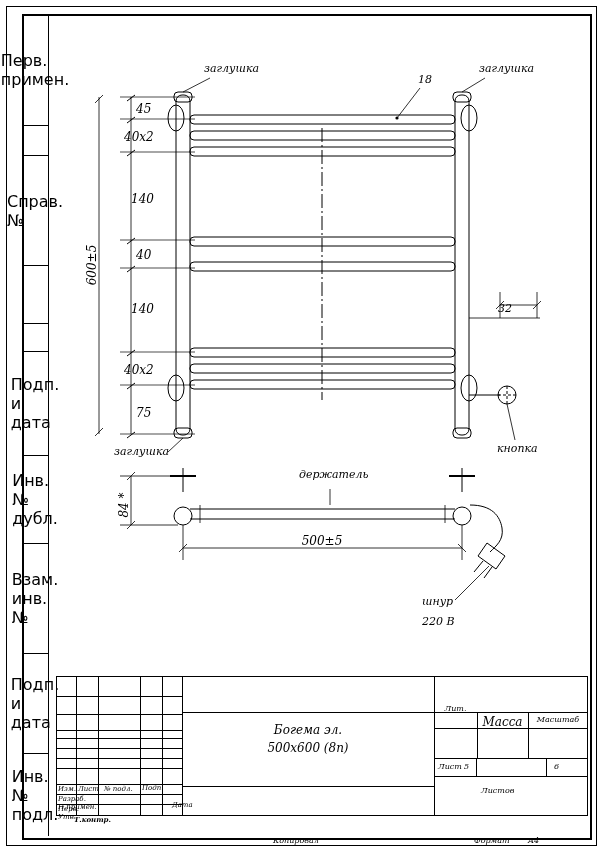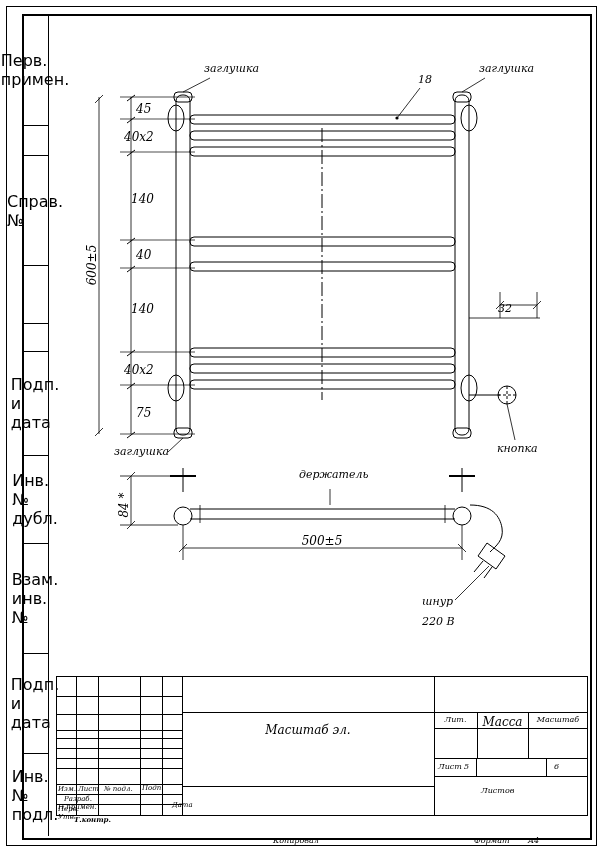--- a/index.html
+++ b/index.html
@@ -261,27 +261,28 @@
     <div class="ln" style="left:472px;top:36px;width:1px;height:46px;"></div>
     <div class="ln" style="left:420px;top:82px;width:1px;height:18px;"></div>
     <div class="ln" style="left:490px;top:82px;width:1px;height:18px;"></div>
 
     <div class="lbl" style="left:2px;top:109px;">Изм.</div>
     <div class="lbl" style="left:22px;top:109px;">Лист</div>
     <div class="lbl" style="left:48px;top:109px;">№ подл.</div>
     <div class="lbl" style="left:86px;top:108px;">Подп.</div>
     <div class="lbl" style="left:116px;top:109px;margin-top:16px;">Дата</div>
 
-    <div class="lbl" style="left:8px;top:119px;">Разраб.</div>
+    <div class="lbl" style="left:2px;top:119px;">Разраб.</div>
     <div class="lbl" style="left:2px;top:129px;">Перв.</div>
     <div class="lbl" style="left:18px;top:139px;font-weight:bold;">Т.контр.</div>
 
-    <div class="lblc mid" style="left:126px;top:47px;width:252px;">Масштаб эл.</div>
-
-    <div class="lblc" style="left:378px;top:39px;width:43px;font-size:8px;">Лит.</div>
+    <div class="lblc mid" style="left:126px;top:47px;width:252px;">Богема эл.</div>
+    <div class="lblc mid" style="left:126px;top:65px;width:252px;">500x600 (8п)</div>
+
+    <div class="lblc" style="left:378px;top:28px;width:43px;font-size:8px;">Лит.</div>
     <div class="lblc" style="left:421px;top:39px;width:51px;font-size:12px;">Масса</div>
     <div class="lblc" style="left:472px;top:39px;width:60px;font-size:8px;">Масштаб</div>
 
     <div class="lbl" style="left:382px;top:86px;font-size:8px;">Лист</div>
     <div class="lbl" style="left:408px;top:86px;font-size:8px;">5</div>
     <div class="lbl" style="left:425px;top:86px;font-size:8px;margin-top:24px;">Листов</div>
     <div class="lbl" style="left:498px;top:86px;font-size:8px;">6</div>
   </div>
 
   <div class="lbl" style="left:58px;top:803px;">Н.примен.</div>

